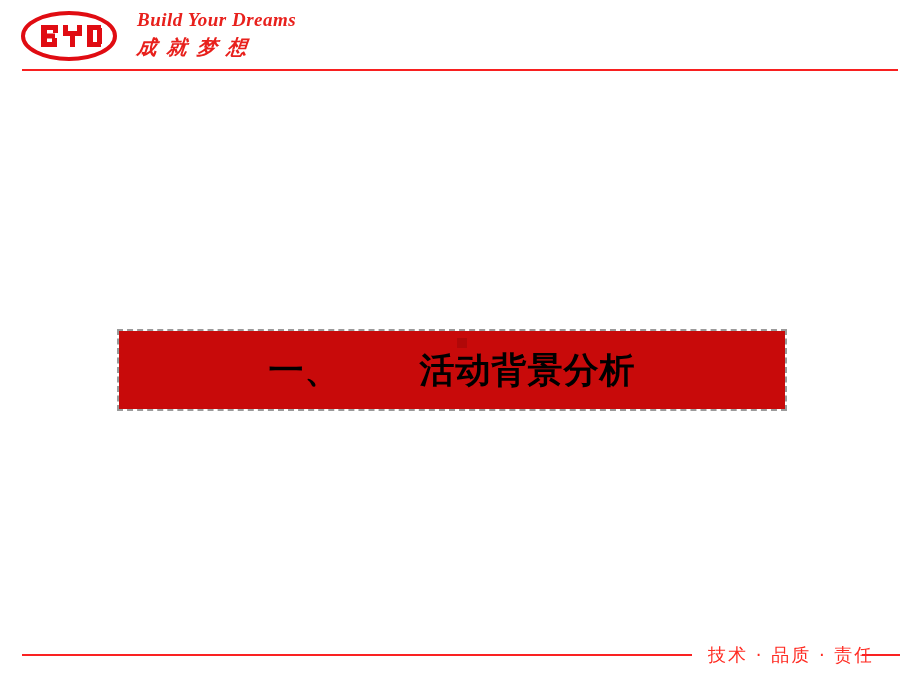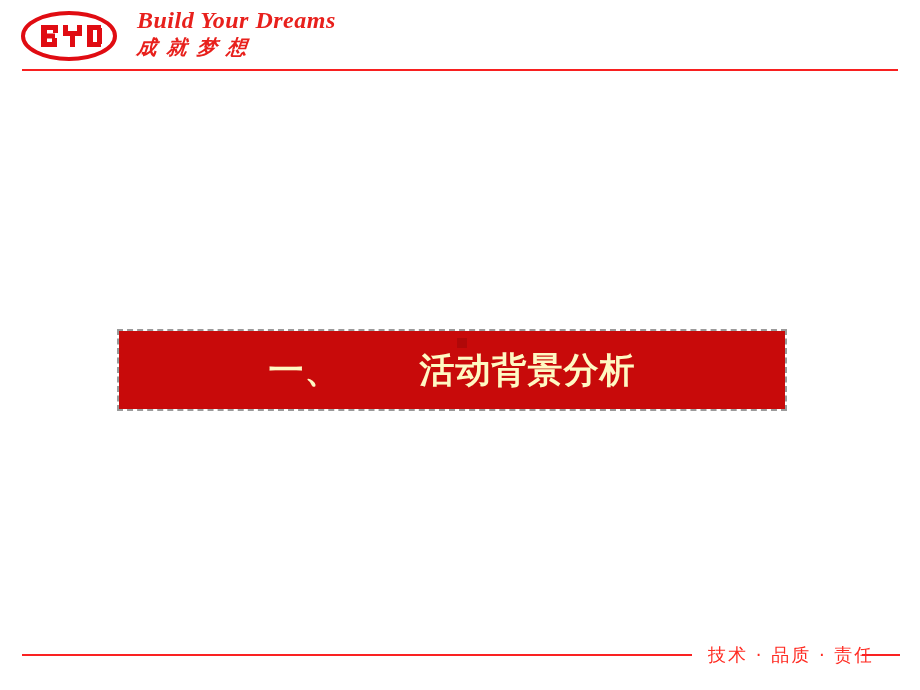--- a/index.html
+++ b/index.html
@@ -41,21 +41,21 @@
     position: absolute;
     left: 137px;
     top: 9px;
     width: 180px;
     height: 56px;
   }
   .slogan-en {
     font-family: "Liberation Serif", "DejaVu Serif", serif;
     font-style: italic;
     font-weight: bold;
-    font-size: 24px;
+    font-size: 19px;
     color: #e8201c;
     letter-spacing: 0.5px;
     line-height: 22px;
     white-space: nowrap;
   }
   .slogan-cn {
     margin-top: 3px;
     font-family: "DejaVu Sans", sans-serif;
     font-style: italic;
     font-weight: bold;
@@ -109,21 +109,21 @@
     top: 0;
     width: 666px;
     height: 78px;
     background: #c80a0a;
     box-sizing: border-box;
     display: flex;
     align-items: center;
     justify-content: center;
   }
   .banner-text {
-    color: #fef9c3;
+    color: #000000;
     font-family: "DejaVu Sans", sans-serif;
     font-weight: bold;
     font-size: 35px;
     line-height: 40px;
     letter-spacing: 1px;
     white-space: pre;
     text-align: center;
     user-select: none;
   }
   .banner-artifact {

